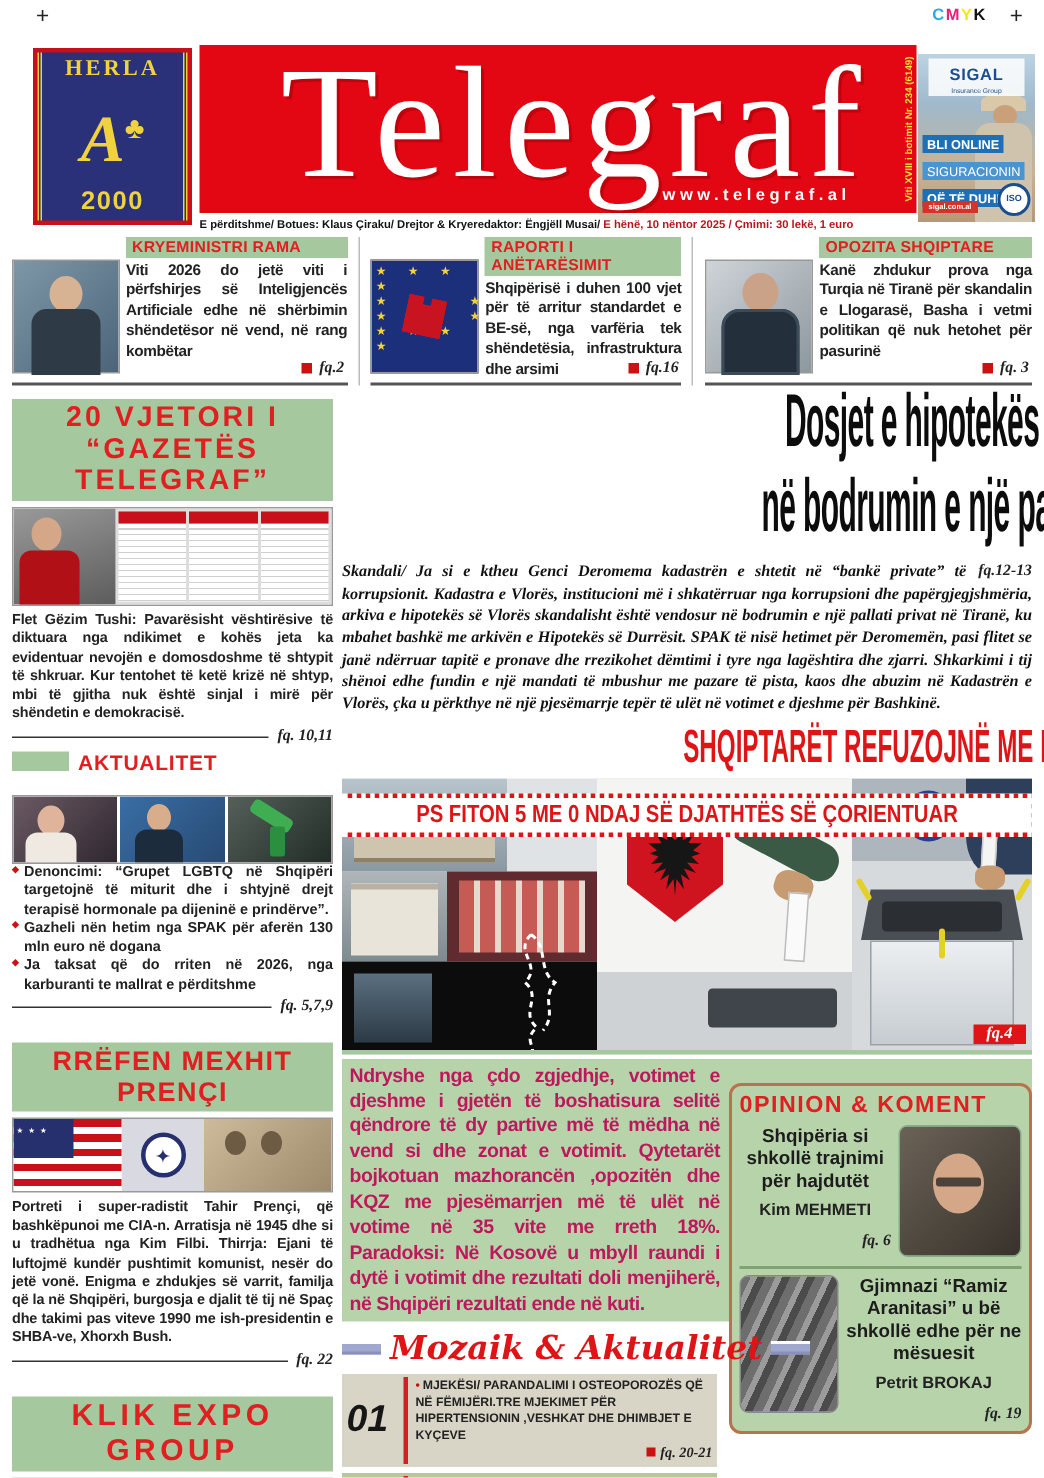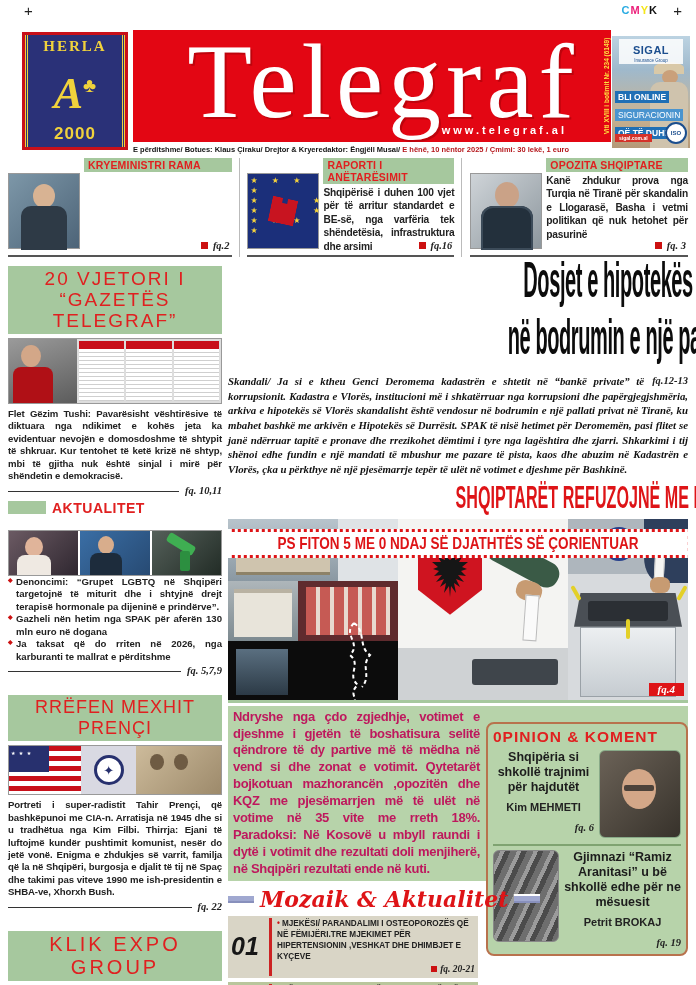--- a/index.html
+++ b/index.html
@@ -60,21 +60,21 @@
   .ph-rama:after { content:""; position:absolute; left:12px; top:32px; width:46px; height:44px; border-radius:10px 10px 0 0; background:#2e3a46; }
   .ph-eu { background:#1b2f7a; }
   .ph-eu .stars { position:absolute; inset:0; color:#f5d23c; font-size:8px; line-height:10px; letter-spacing:6px; padding:2px; }
   .ph-eu .puzzle { position:absolute; left:22px; top:24px; width:26px; height:26px; background:#c81420; clip-path:polygon(0 0,40% 0,40% 20%,60% 20%,60% 0,100% 0,100% 100%,0 100%); transform:rotate(12deg); }
   .ph-basha { background:linear-gradient(135deg,#cfd4d8,#8d979e); }
   .ph-basha:before { content:""; position:absolute; left:24px; top:8px; width:24px; height:26px; border-radius:50%; background:#caa287; }
   .ph-basha:after { content:""; position:absolute; left:10px; top:32px; width:52px; height:44px; border-radius:12px 12px 0 0; background:#23303c; box-shadow:inset 0 0 0 2px #3c4b59; }
 
   
   .leftcol { left:8px; top:266px; width:214px; }
-  .sec-green { background:#a6c89e; color:#e02020; font-weight:normal; text-align:center; }
+  .sec-green { background:#a6c89e; color:#e02020; font-weight:bold; text-align:center; }
   .ann-box { font-size:19px; line-height:21px; letter-spacing:2px; padding:2px 0 3px; }
   .lc-img { position:relative; width:100%; border:1px solid #999; overflow:hidden; margin-top:4px; }
   .lc-para { margin-top:4px; font-size:9.6px; font-weight:bold; line-height:1.3; text-align:justify; color:#222; letter-spacing:-0.1px; }
   .fqrow { display:flex; align-items:flex-end; gap:6px; margin:2px 0 4px; }
   .fqrow .rule { flex:1; border-top:1px solid #333; margin-bottom:4px; }
   .akt-label { display:flex; align-items:center; gap:6px; margin:3px 0 14px; }
   .akt-swatch { width:38px; height:13px; background:#a6c89e; }
   .akt-word { color:#e02020; font-weight:bold; font-size:14px; letter-spacing:.5px; }
   .bullet { position:relative; padding-left:8px; font-size:9.6px; font-weight:bold; line-height:1.3; text-align:justify; color:#222; }
   .bullet:before { content:"◆"; position:absolute; left:0; top:1px; color:#cc1111; font-size:6px; }
@@ -224,20 +224,21 @@
   </div>
   <span class="sigal-url">sigal.com.al</span>
   <span class="sigal-iso">ISO</span>
 </div>
 
 <div class="abs briefs">
 
   <div class="brief b1w">
     <div class="brief-tag">KRYEMINISTRI RAMA</div>
     <div class="brief-img ph-rama"></div>
+    <div class="brief-txt">Viti 2026 do jetë viti i përfshirjes së Inteligjencës Artificiale edhe në shërbimin shëndetësor në vend, në rang kombëtar</div>
     <div class="brief-fq">
         <span class="redsq"></span>
         <span class="fq">fq.2</span>
       </div>
   </div>
   <div class="bdiv" style="margin-left:7px"></div>
 
   <div class="brief b2w">
     <div class="brief-tag">RAPORTI I ANËTARËSIMIT</div>
     <div class="brief-img ph-eu">

